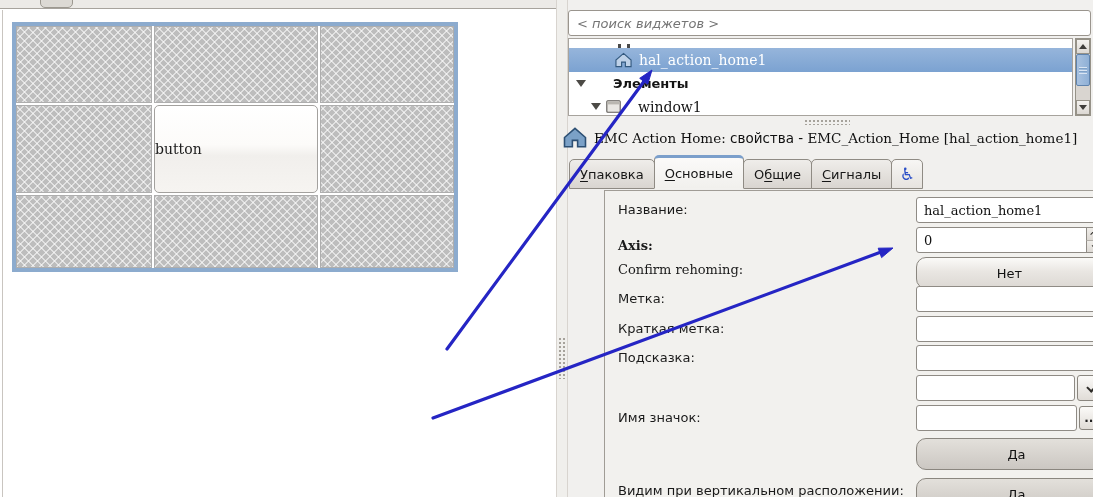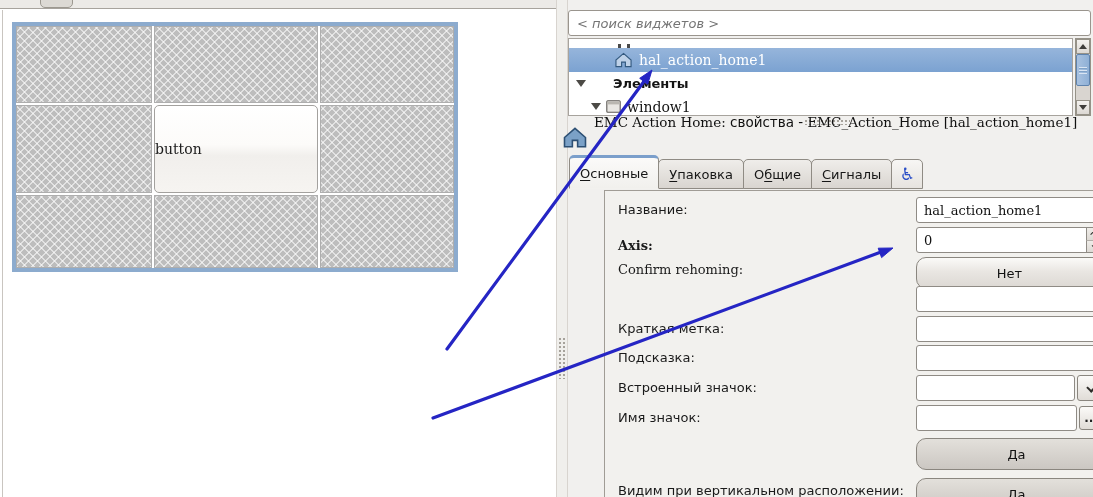--- a/index.html
+++ b/index.html
@@ -46,33 +46,33 @@
   .tree-row.selected { height:24px; background:linear-gradient(#96b5db,#7ba2d1); color:#fff;
         font-family:"DejaVu Serif", serif; font-size:14px; }
   .tree-row.selected .ticon { margin-left:46px; margin-right:7px; }
   .tree-row.section { font-weight:bold; font-size:13px; }
   .expander { width:0; height:0; border-left:5px solid transparent; border-right:5px solid transparent; border-top:7px solid #4c4a46; }
   .tree-row.section .expander { margin-left:7px; }
   .tree-row.section span { margin-left:27px; }
   .tree-row.child { font-family:"DejaVu Serif", serif; font-size:14px; }
   .tree-row.child .expander { margin-left:22px; }
   .tree-row.child .ticon { margin-left:5px; margin-right:6px; }
-  .tree-row.child span { margin-left:0; }
+  .tree-row.child span { margin-left:11px; }
 
   .tree-scroll { position:absolute; left:1075px; top:38px; width:16px; height:78px; background:#d9d5d0; border:1px solid #969288; }
   .sbtn { position:absolute; left:0; width:14px; height:15px; background:linear-gradient(#f4f2ef,#dcd8d3); border:1px solid #969288; display:flex; align-items:center; justify-content:center; }
   .sbtn.up { top:0; } .sbtn.down { bottom:0; }
   .tri-up { width:0; height:0; border-left:4px solid transparent; border-right:4px solid transparent; border-bottom:5px solid #3f3d3a; }
   .tri-down { width:0; height:0; border-left:4px solid transparent; border-right:4px solid transparent; border-top:5px solid #3f3d3a; }
   .sthumb { position:absolute; left:0; top:15px; width:14px; height:32px; background:linear-gradient(90deg,#a9c2e0,#8fb0d6); border:1px solid #5f83ad; border-radius:2px; display:flex; align-items:center; justify-content:center; }
   .sthumb i { display:block; width:8px; height:7px;
         background:repeating-linear-gradient(#d9e5f3 0 1px,#7fa2c8 1px 2px,transparent 2px 3px); }
 
   
-  .prop-header { position:absolute; left:594px; top:114px; white-space:nowrap; font-size:13.5px; color:#101010; }
+  .prop-header { position:absolute; left:594px; top:130px; white-space:nowrap; font-size:13.5px; color:#101010; }
   .prop-header .latin { font-family:"DejaVu Serif", serif; }
   .hicon { position:absolute; left:562px; top:127px; }
 
   
   .tabs { position:absolute; left:569px; top:154px; height:35px; display:flex; align-items:flex-end; }
   .tab { height:30px; padding:0 10px; border:1px solid #8f8b84; border-radius:5px 5px 0 0;
         background:linear-gradient(#efedea,#d9d5d0); display:flex; align-items:center;
         font-size:13px; color:#161616; margin-right:-1px; }
   .tab.active { height:34px; background:linear-gradient(#fbfaf9,#f1f0ed); border-top:3px solid #7b9fcb; border-bottom:1px solid #f2f1ee; z-index:2; }
   .tab .key { text-decoration:underline; text-underline-offset:2px; }
@@ -180,25 +180,25 @@
   </div>
 
   <div class="grip-h"></div>
 
   <svg class="hicon" width="26" height="21" viewBox="0 0 18 16">
     <path d="M9 1 L17 8 L17 15 L11 15 L11 10.2 L7 10.2 L7 15 L1 15 L1 8 Z" fill="#7ba1c7" stroke="#2c4f73" stroke-width="1.2"></path>
   </svg>
   <div class="prop-header"><span class="latin">EMC Action Home: </span><span>свойства</span><span> - </span><span class="latin">EMC_Action_Home [hal_action_home1]</span></div>
 
   <div class="tabs">
+    <div class="tab">
+      <span><span></span><span class="key">У</span><span>паковка</span></span>
+    </div>
     <div class="tab active">
       <span><span></span><span class="key">О</span><span>сновные</span></span>
-    </div>
-    <div class="tab">
-      <span><span></span><span class="key">У</span><span>паковка</span></span>
     </div>
     <div class="tab">
       <span><span>О</span><span class="key">б</span><span>щие</span></span>
     </div>
     <div class="tab">
       <span><span></span><span class="key">С</span><span>игналы</span></span>
     </div>
     <div class="tab access">
       <span>♿</span>
     </div>
@@ -224,35 +224,35 @@
             </div>
         </div>
       </div>
     </div>
 
     <div class="plabel latin" style="top:71px">Confirm rehoming:</div>
     <div class="ctrl" style="top:66px">
       <button class="btn">Нет</button>
     </div>
 
+    <div class="plabel" style="top:100px">Метка:</div>
     <div class="ctrl" style="top:95px">
       <input class="entry" value="" style="">
     </div>
 
     <div class="plabel" style="top:130px">Краткая метка:</div>
     <div class="ctrl" style="top:125px">
       <input class="entry" value="" style="">
     </div>
 
     <div class="plabel" style="top:159px">Подсказка:</div>
     <div class="ctrl" style="top:154px">
       <input class="entry" value="" style="">
     </div>
 
-    <div class="plabel" style="top:189px">Встроенный значок:</div>
     <div class="ctrl" style="top:184px">
       <input class="entry combo-entry" value="" style="">
       <div class="combo-btn">
           <div class="chev down"></div>
         </div>
     </div>
 
     <div class="plabel" style="top:219px">Имя значок:</div>
     <div class="ctrl" style="top:214px">
       <input class="entry iconname-entry" value="" style="">

